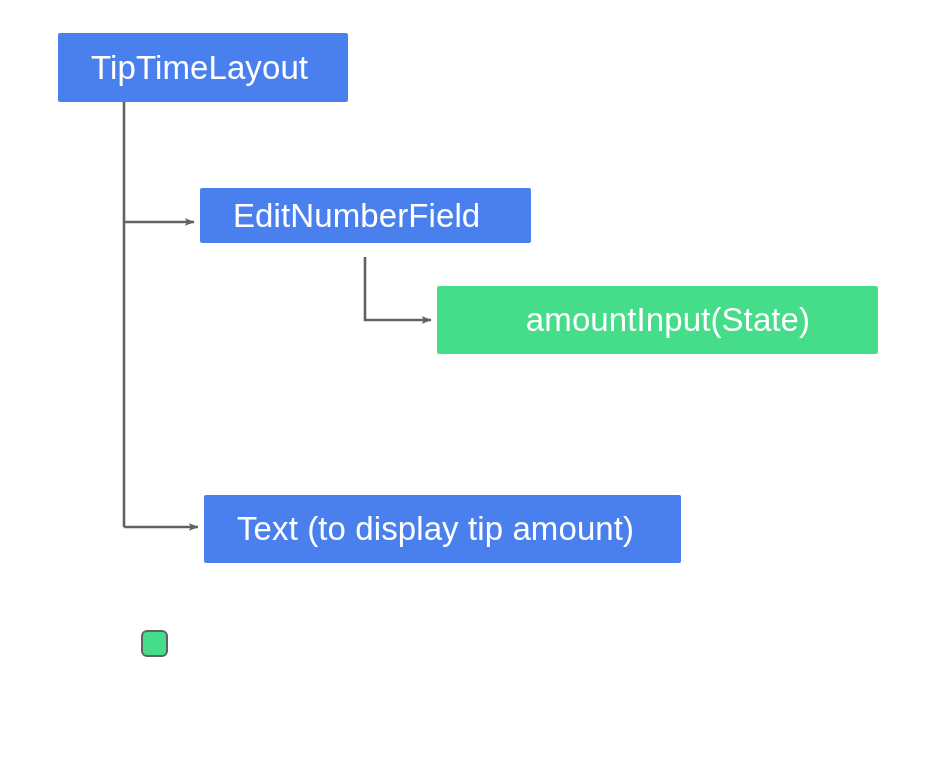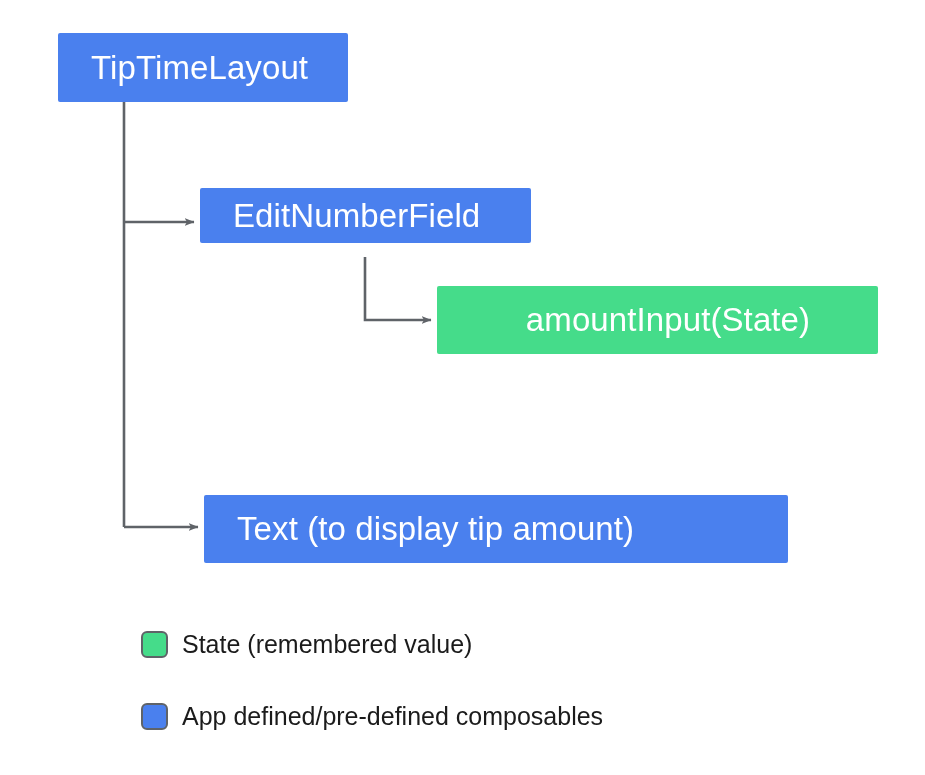--- a/index.html
+++ b/index.html
@@ -69,21 +69,21 @@
   #node-amountinput {
     left: 437px;
     top: 286px;
     width: 441px;
     height: 68px;
     font-size: 33px;
   }
   #node-text-tip {
     left: 204px;
     top: 495px;
-    width: 584px;
+    width: 477px;
     height: 68px;
     font-size: 33px;
   }
 
   .legend {
     position: absolute;
     left: 141px;
   }
   #legend-row-state { top: 630px; }
   #legend-row-composables { top: 702px; }
@@ -138,21 +138,16 @@
   <div class="node align-center" id="node-amountinput" style="background:#45dc8a">
     <span class="node-label">amountInput(State)</span>
   </div>
 
   <div class="node align-left" id="node-text-tip" style="background:#4a80ee">
     <span class="node-label">Text (to display tip amount)</span>
   </div>
 
   <div class="legend legend-row" id="legend-row-state">
     <span class="legend-swatch" style="background:#45dc8a"></span>
-    <span class="legend-text">State (remembered value)</span>
   </div>
 
-  <div class="legend legend-row" id="legend-row-composables">
-    <span class="legend-swatch" style="background:#4a80ee"></span>
-    <span class="legend-text">App defined/pre-defined composables</span>
-  </div>
 
 </div>
 
 </body></html>

